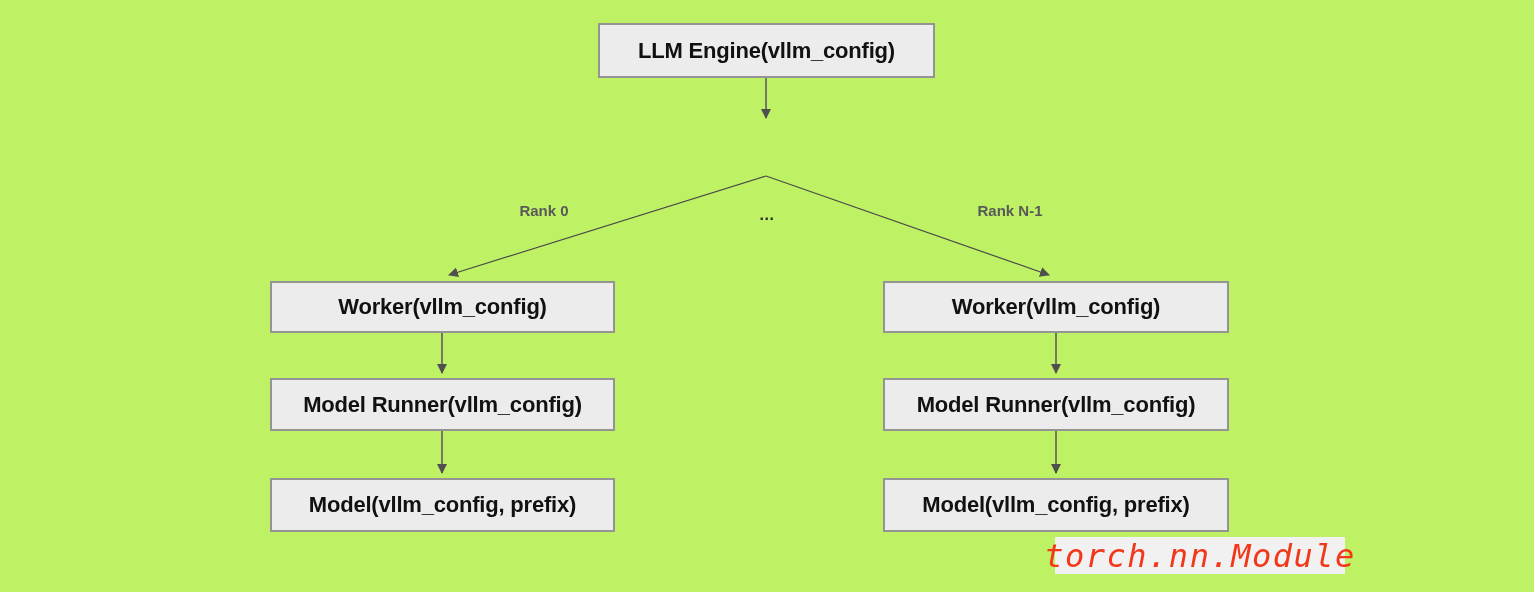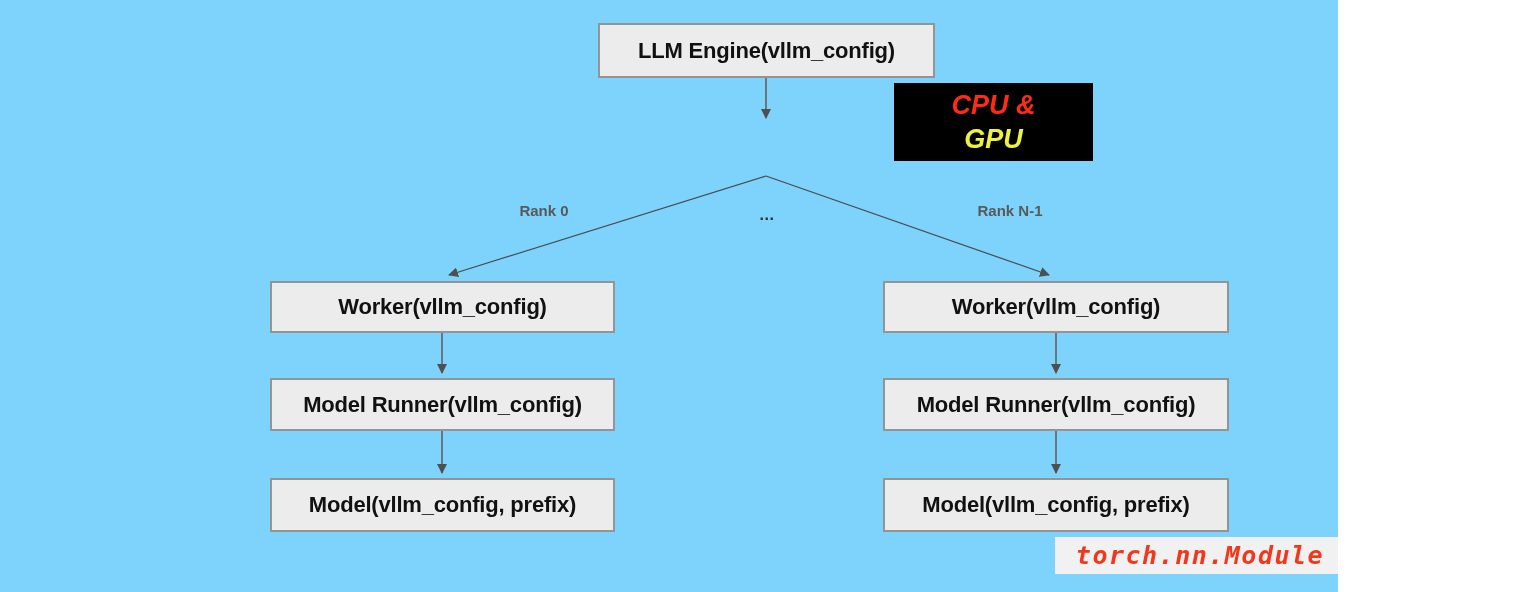--- a/index.html
+++ b/index.html
@@ -3,23 +3,23 @@
 <meta charset="utf-8">
 <style>
   html, body {
     margin: 0;
     padding: 0;
     background: #ffffff;
     font-family: "Liberation Sans", sans-serif;
   }
   .canvas {
     position: relative;
-    width: 1338px;
+    width: 1534px;
     height: 592px;
-    background: #7dd3fc;
+    background: #bef264;
     overflow: hidden;
   }
   .arrow-layer {
     position: absolute;
     left: 0; top: 0;
     width: 1534px;
     height: 592px;
     pointer-events: none;
   }
   .node {
@@ -83,22 +83,22 @@
   }
 
   .footnote {
     position: absolute;
     left: 1055px; top: 537px;
     width: 290px; height: 37px;
     box-sizing: border-box;
     background: #f1f1f1;
     color: #f2371b;
     font-family: "DejaVu Sans Mono", monospace;
-    font-size: 25px;
-    font-weight: bold;
+    font-size: 32px;
+    font-weight: normal;
     font-style: italic;
     letter-spacing: 1.5px;
     display: flex;
     align-items: center;
     justify-content: center;
     white-space: nowrap;
   }
 </style>
 </head>
 <body>
@@ -118,24 +118,20 @@
     <line x1="442" y1="431" x2="442" y2="473" stroke="#6b6b6b" stroke-width="1.8" marker-end="url(#arrowhead)"></line>
     <line x1="1056" y1="333" x2="1056" y2="373" stroke="#6b6b6b" stroke-width="1.8" marker-end="url(#arrowhead)"></line>
     <line x1="1056" y1="431" x2="1056" y2="473" stroke="#6b6b6b" stroke-width="1.8" marker-end="url(#arrowhead)"></line>
   </svg>
 
   <div class="node node-engine">
     <span>LLM Engine(vllm_config)</span>
   </div>
 
 
-  <div class="device-tag">
-    <span class="cpu-line">CPU &amp;</span>
-    <span class="gpu-line">GPU</span>
-  </div>
 
   <div class="edge-label edge-label-rank0">Rank 0</div>
   <div class="edge-label edge-label-dots">...</div>
   <div class="edge-label edge-label-rankn">Rank N-1</div>
 
   <div class="node node-worker-l">
     <span>Worker(vllm_config)</span>
   </div>
   <div class="node node-runner-l">
     <span>Model Runner(vllm_config)</span>

